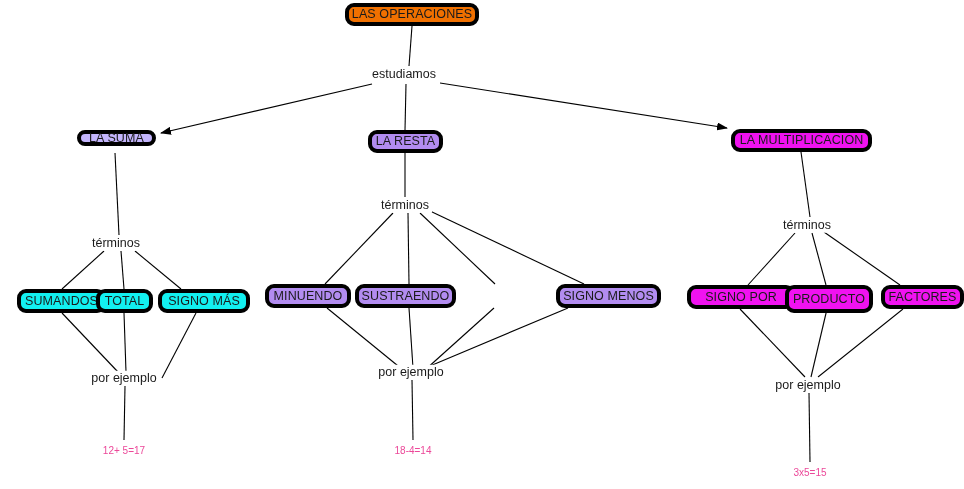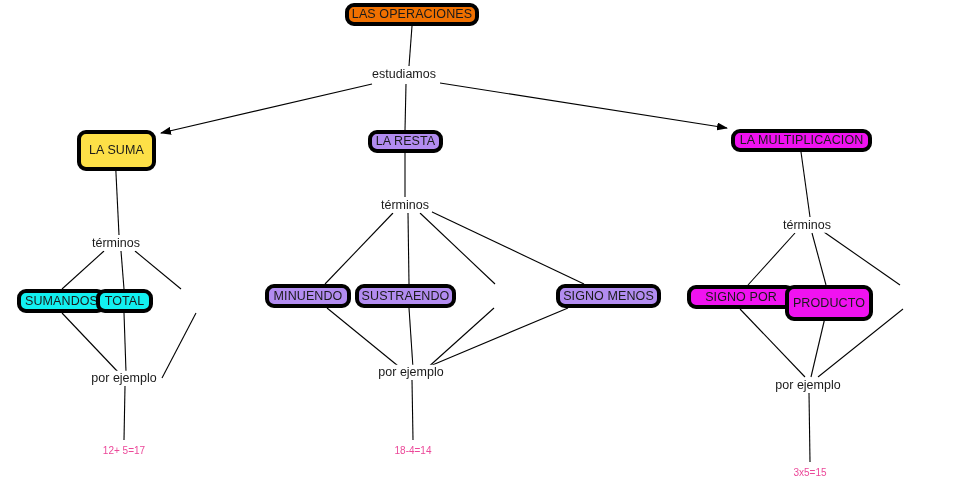--- a/index.html
+++ b/index.html
@@ -112,31 +112,34 @@
   </svg>
 
   <div class="node root" style="left:345px; top:3px; width:134px; height:23px; background:#f07000;">
     <span>LAS OPERACIONES</span>
   </div>
 
   <div class="link-label" style="left:404px; top:74px;">
     <span>estudiamos</span>
   </div>
 
-  <div class="node" style="left:77px; top:130px; width:79px; height:41px; background:#fde047;">
+  <div class="node" style="left:77px; top:130px; width:79px; height:16px; background:#c4b5fd;">
     <span>LA SUMA</span>
   </div>
   <div class="link-label" style="left:116px; top:243px;">
     <span>términos</span>
   </div>
   <div class="node" style="left:17px; top:289px; width:89px; height:24px; background:#12f0f0;">
     <span>SUMANDOS</span>
   </div>
   <div class="node" style="left:96px; top:289px; width:57px; height:24px; background:#12f0f0;">
     <span>TOTAL</span>
+  </div>
+  <div class="node" style="left:158px; top:289px; width:92px; height:24px; background:#12f0f0;">
+    <span>SIGNO MÁS</span>
   </div>
   <div class="link-label" style="left:124px; top:378px;">
     <span>por ejemplo</span>
   </div>
   <div class="leaf-text" style="left:124px; top:451px;">
     <span>12+ 5=17</span>
   </div>
 
   <div class="node" style="left:368px; top:130px; width:75px; height:23px; background:#b28cf0;">
     <span>LA RESTA</span>
@@ -162,22 +165,25 @@
 
   <div class="node" style="left:731px; top:129px; width:141px; height:23px; background:#f012f0;">
     <span>LA MULTIPLICACION</span>
   </div>
   <div class="link-label" style="left:807px; top:225px;">
     <span>términos</span>
   </div>
   <div class="node" style="left:687px; top:285px; width:108px; height:24px; background:#f012f0;">
     <span>SIGNO POR</span>
   </div>
-  <div class="node" style="left:785px; top:285px; width:88px; height:36px; background:#f012f0;">
+  <div class="node" style="left:785px; top:285px; width:88px; height:28px; background:#f012f0;">
     <span>PRODUCTO</span>
+  </div>
+  <div class="node" style="left:881px; top:285px; width:83px; height:24px; background:#f012f0;">
+    <span>FACTORES</span>
   </div>
   <div class="link-label" style="left:808px; top:385px;">
     <span>por ejemplo</span>
   </div>
   <div class="leaf-text" style="left:810px; top:473px;">
     <span>3x5=15</span>
   </div>
 
 </div>
 

